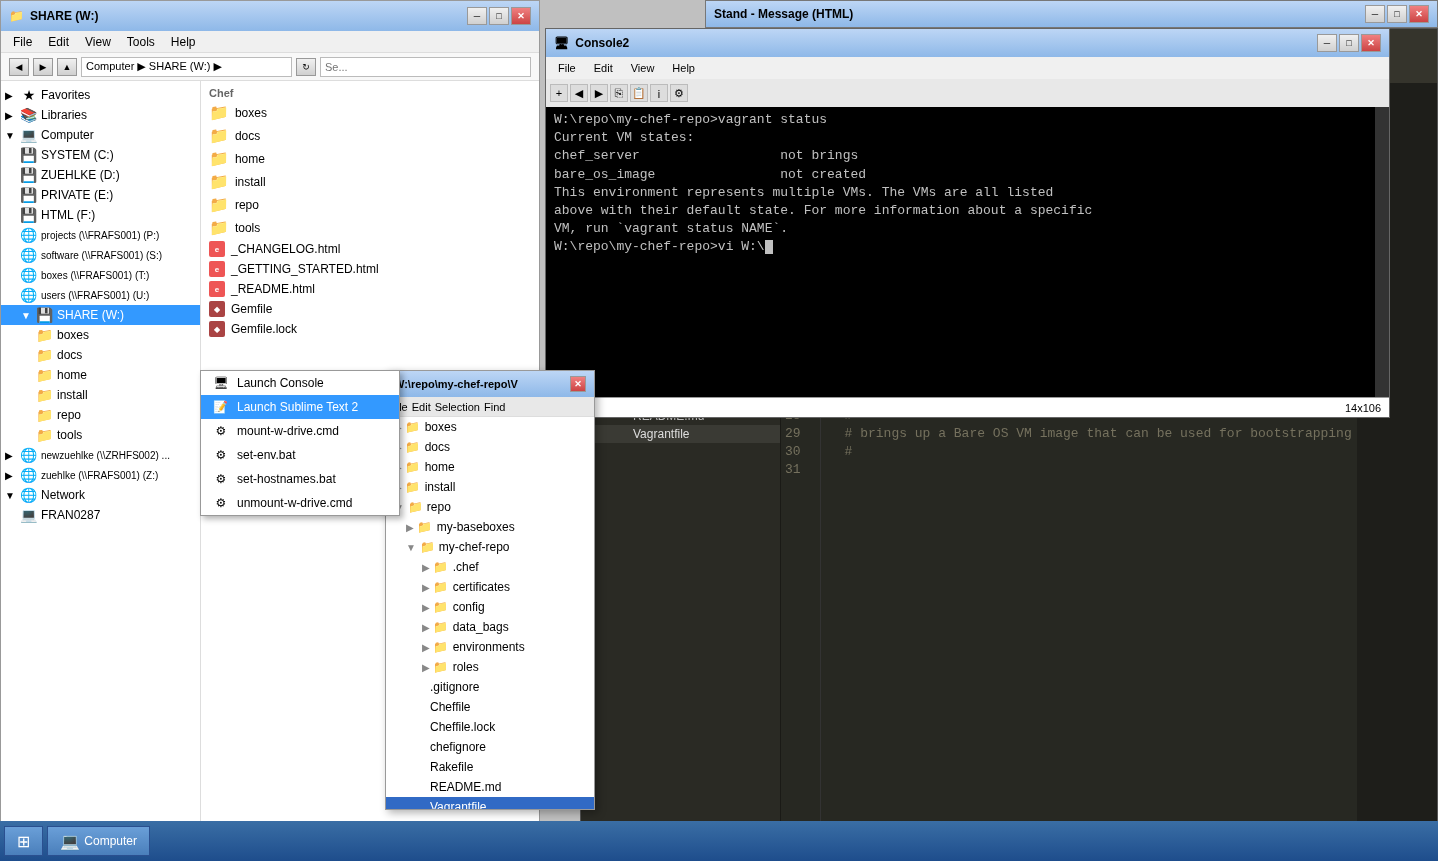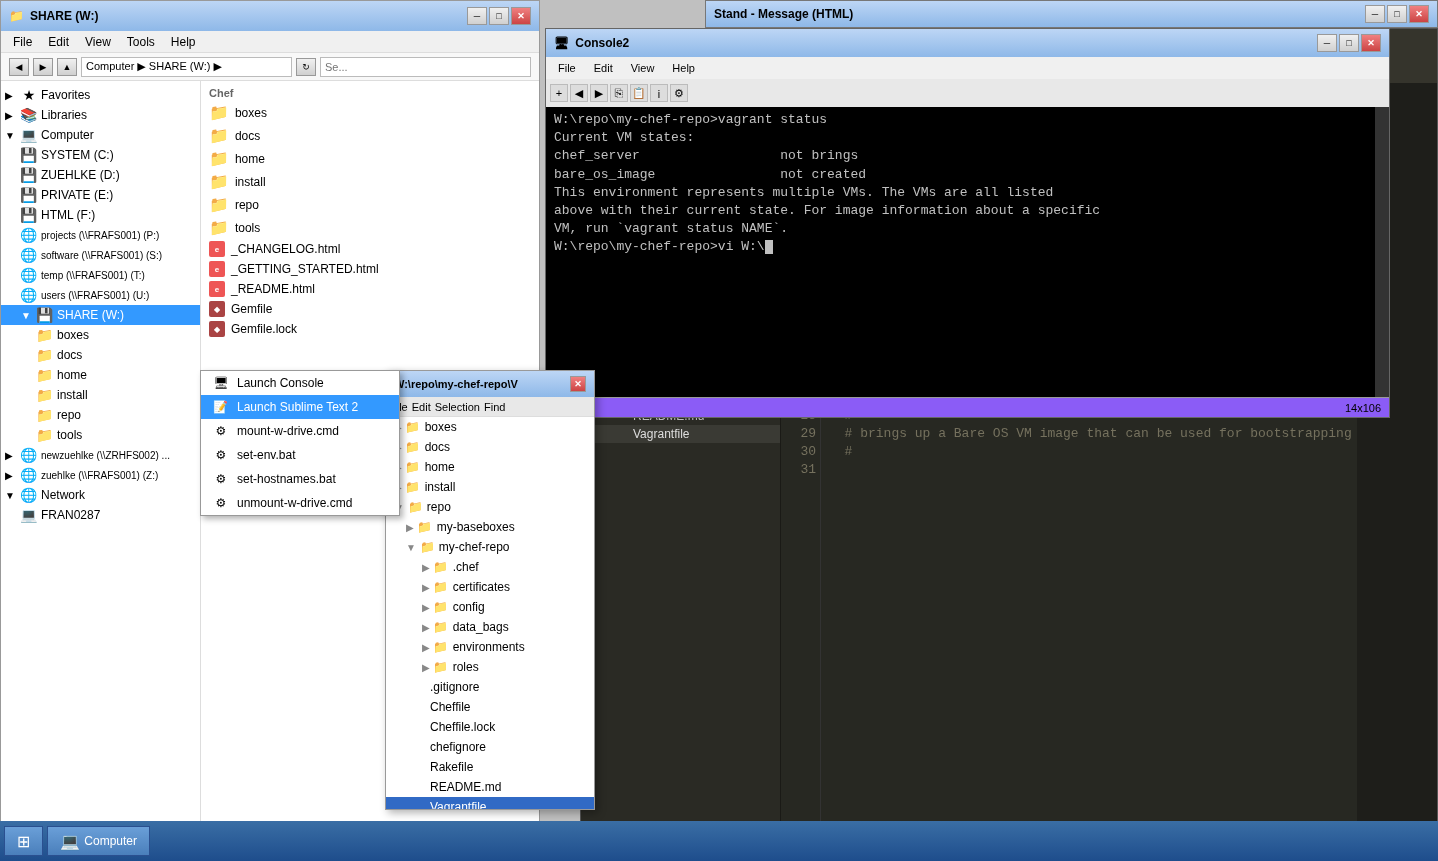--- a/index.html
+++ b/index.html
@@ -241,21 +241,21 @@
       font-family: 'Courier New', monospace;
       font-size: 13px;
       color: #c0c0c0;
       position: relative;
     }
 
     .console-line { line-height: 1.4; white-space: pre; }
     .console-cursor { display: inline-block; width: 8px; height: 14px; background: #c0c0c0; vertical-align: text-bottom; }
 
     .console-status {
-      background: #8b5cf6;
+      background: #ffffff;
       height: 20px;
       display: flex;
       align-items: center;
       padding: 0 8px;
       font-size: 11px;
       justify-content: space-between;
       border-top: 1px solid #999;
     }
 
     .console-scrollbar {
@@ -366,21 +366,21 @@
     .line-numbers {
       background: #272822;
       width: 40px;
       padding: 0 4px;
       border-right: 1px solid #333;
       overflow: hidden;
     }
 
     .line-num {
       height: 18px;
-      text-align: right;
+      text-align: left;
       color: #75715e;
       font-family: 'Courier New', monospace;
       font-size: 13px;
       line-height: 18px;
     }
 
     .code-area {
       flex: 1;
       overflow: hidden;
       padding: 0 8px;
@@ -621,21 +621,21 @@
       <div class="nav-item indented">
         <span class="nav-icon">🌐</span>
         <span style="font-size:10px;">projects (\\FRAFS001) (P:)</span>
       </div>
       <div class="nav-item indented">
         <span class="nav-icon">🌐</span>
         <span style="font-size:10px;">software (\\FRAFS001) (S:)</span>
       </div>
       <div class="nav-item indented">
         <span class="nav-icon">🌐</span>
-        <span style="font-size:10px;">temp (\\FRAFS001) (T:)</span>
+        <span style="font-size:10px;">boxes (\\FRAFS001) (T:)</span>
       </div>
       <div class="nav-item indented">
         <span class="nav-icon">🌐</span>
         <span style="font-size:10px;">users (\\FRAFS001) (U:)</span>
       </div>
       <div class="nav-item indented selected">
         <span class="tree-toggle">▼</span>
         <span class="nav-icon">💾</span>
         <span>SHARE (W:)</span>
       </div>
@@ -979,21 +979,21 @@
 
   <div style="flex:1; position:relative; background:#000; overflow:hidden;">
     <div class="console-body">
       <div class="console-line">W:\repo\my-chef-repo&gt;vagrant status</div>
       <div class="console-line">Current VM states:</div>
       <div class="console-line"></div>
       <div class="console-line">chef_server                  not brings</div>
       <div class="console-line">bare_os_image                not created</div>
       <div class="console-line"></div>
       <div class="console-line">This environment represents multiple VMs. The VMs are all listed</div>
-      <div class="console-line">above with their current state. For image information about a specific</div>
+      <div class="console-line">above with their default state. For more information about a specific</div>
       <div class="console-line">VM, run `vagrant status NAME`.</div>
       <div class="console-line"></div>
       <div class="console-line">W:\repo\my-chef-repo&gt;vi W:\<span class="console-cursor"></span></div>
     </div>
     <div class="console-scrollbar"></div>
   </div>
 
   <div class="console-status">
     <span>Ready</span>
     <span>14x106</span>

